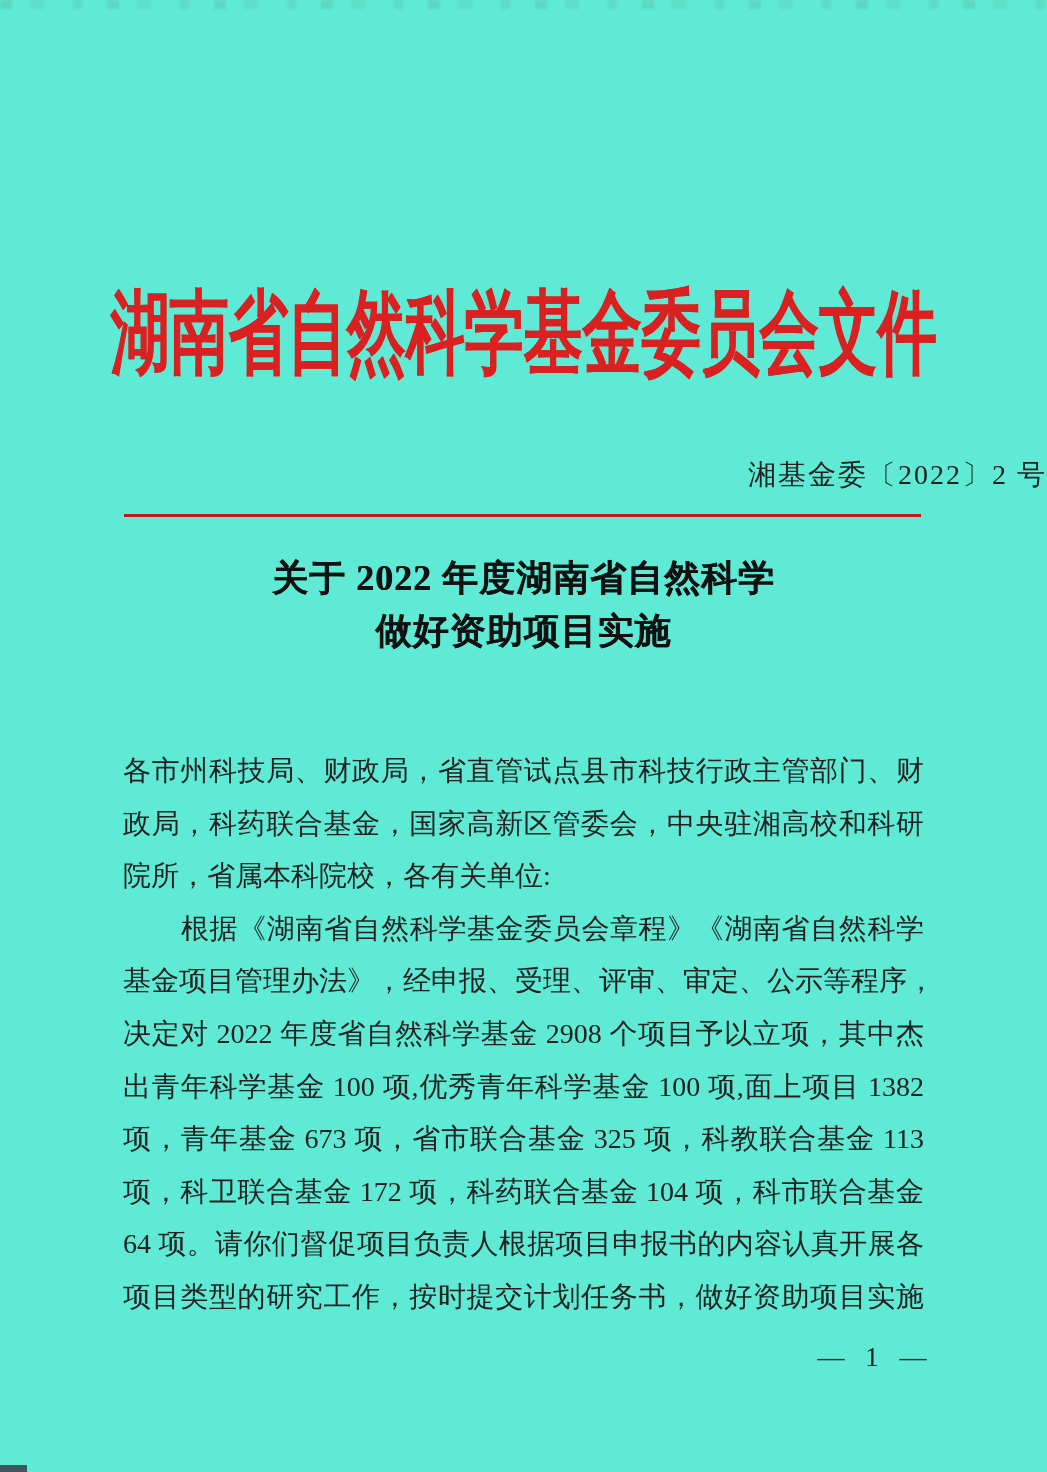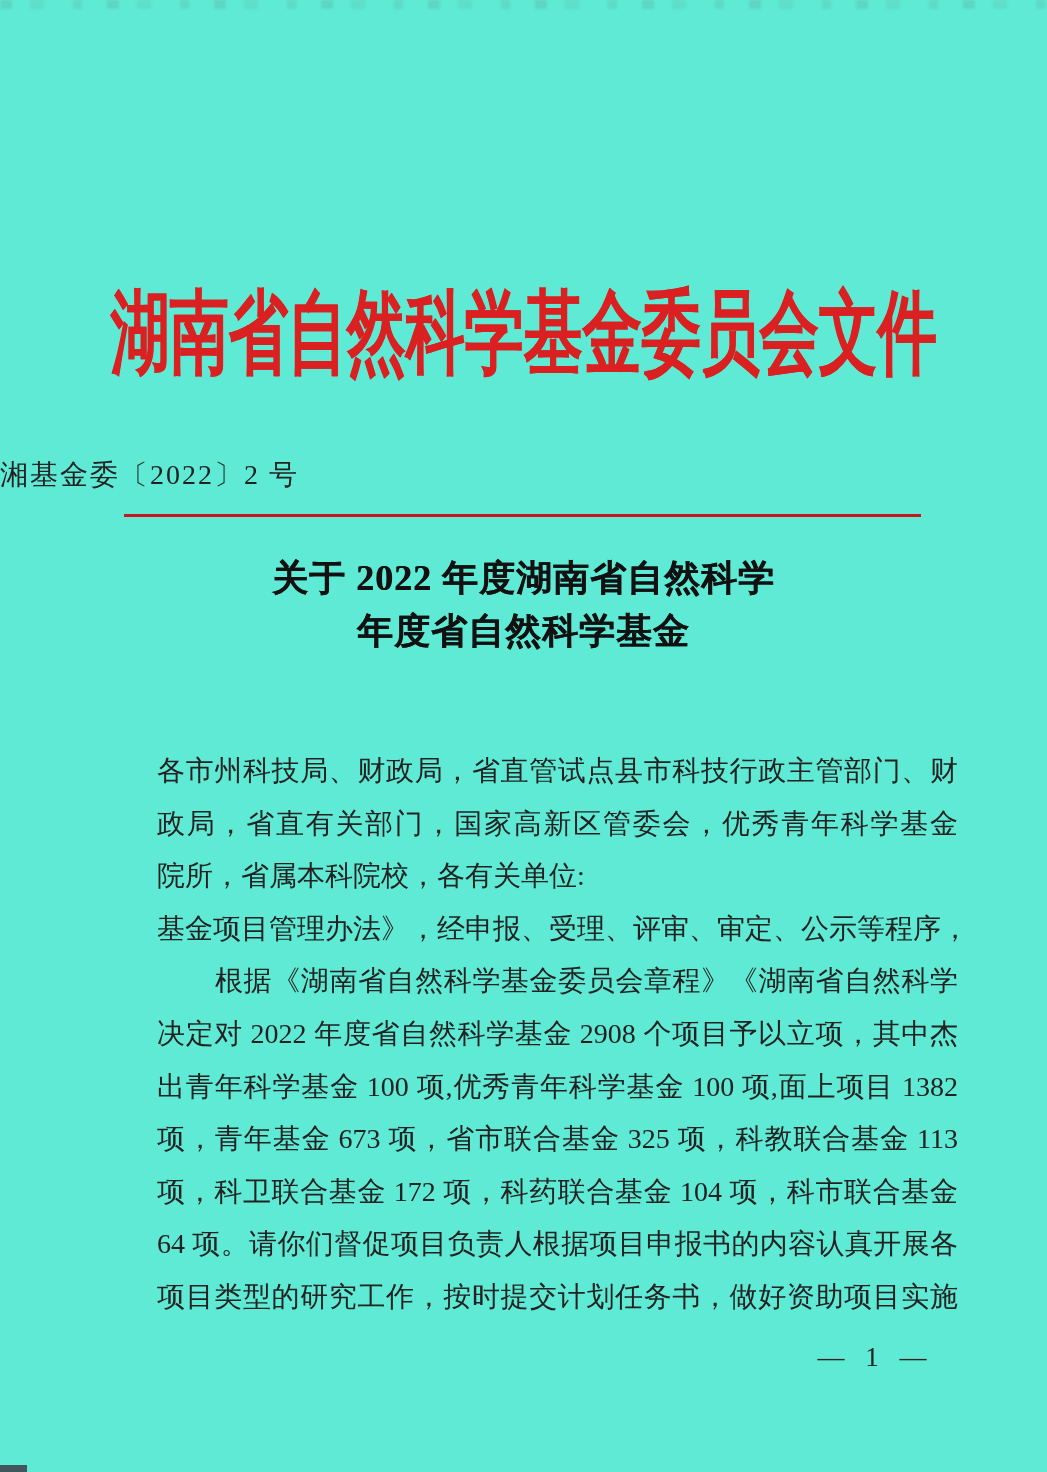--- a/index.html
+++ b/index.html
@@ -42,21 +42,21 @@
     transform: scaleY(1.55);
     transform-origin: top center;
     text-shadow: 0.6px 0 0 #da2020;
     white-space: nowrap;
   }
   .docnum {
     position: absolute;
     top: 456px;
     left: 0;
     width: 100%;
-    text-align: left;
+    text-align: right;
     font-size: 28px;
     letter-spacing: 2px;
     color: #222;
     white-space: nowrap;
   }
   .rule {
     position: absolute;
     top: 514px;
     left: 124px;
     width: 797px;
@@ -77,21 +77,20 @@
     text-shadow: 0.4px 0 0 #111;
     white-space: nowrap;
   }
   .body-block {
     position: absolute;
     top: 745px;
     left: 123px;
     width: 801px;
     font-size: 28px;
     color: #222;
-    margin-left: 34px;
   }
   .bl {
     height: 52.6px;
     line-height: 52.6px;
     white-space: nowrap;
   }
   .bl.j {
     text-align: justify;
     text-align-last: justify;
     text-justify: inter-character;
@@ -133,29 +132,29 @@
   <div class="scan-top"></div>
 
   <div class="masthead">湖南省自然科学基金委员会文件</div>
 
   <div class="docnum">湘基金委〔2022〕2 号</div>
 
   <div class="rule"></div>
 
   <div class="notice-title">
     <div>关于 2022 年度湖南省自然科学</div>
-    <div>年度省自然科学基金</div>
+    <div>做好资助项目实施</div>
   </div>
 
   <div class="body-block">
     <div class="bl j">各市州科技局、财政局，省直管试点县市科技行政主管部门、财</div>
-    <div class="bl j">政局，省直有关部门，国家高新区管委会，优秀青年科学基金</div>
+    <div class="bl j">政局，科药联合基金，国家高新区管委会，中央驻湘高校和科研</div>
     <div class="bl left">院所，省属本科院校，各有关单位:</div>
+    <div class="bl j ind">根据《湖南省自然科学基金委员会章程》《湖南省自然科学</div>
     <div class="bl j">基金项目管理办法》，经申报、受理、评审、审定、公示等程序，</div>
-    <div class="bl j ind">根据《湖南省自然科学基金委员会章程》《湖南省自然科学</div>
     <div class="bl j">决定对 2022 年度省自然科学基金 2908 个项目予以立项，其中杰</div>
     <div class="bl j">出青年科学基金 100 项,优秀青年科学基金 100 项,面上项目 1382</div>
     <div class="bl j">项，青年基金 673 项，省市联合基金 325 项，科教联合基金 113</div>
     <div class="bl j">项，科卫联合基金 172 项，科药联合基金 104 项，科市联合基金</div>
     <div class="bl j">64 项。请你们督促项目负责人根据项目申报书的内容认真开展各</div>
     <div class="bl j">项目类型的研究工作，按时提交计划任务书，做好资助项目实施</div>
   </div>
 
   <div class="pagenum">— 1 —</div>
 

